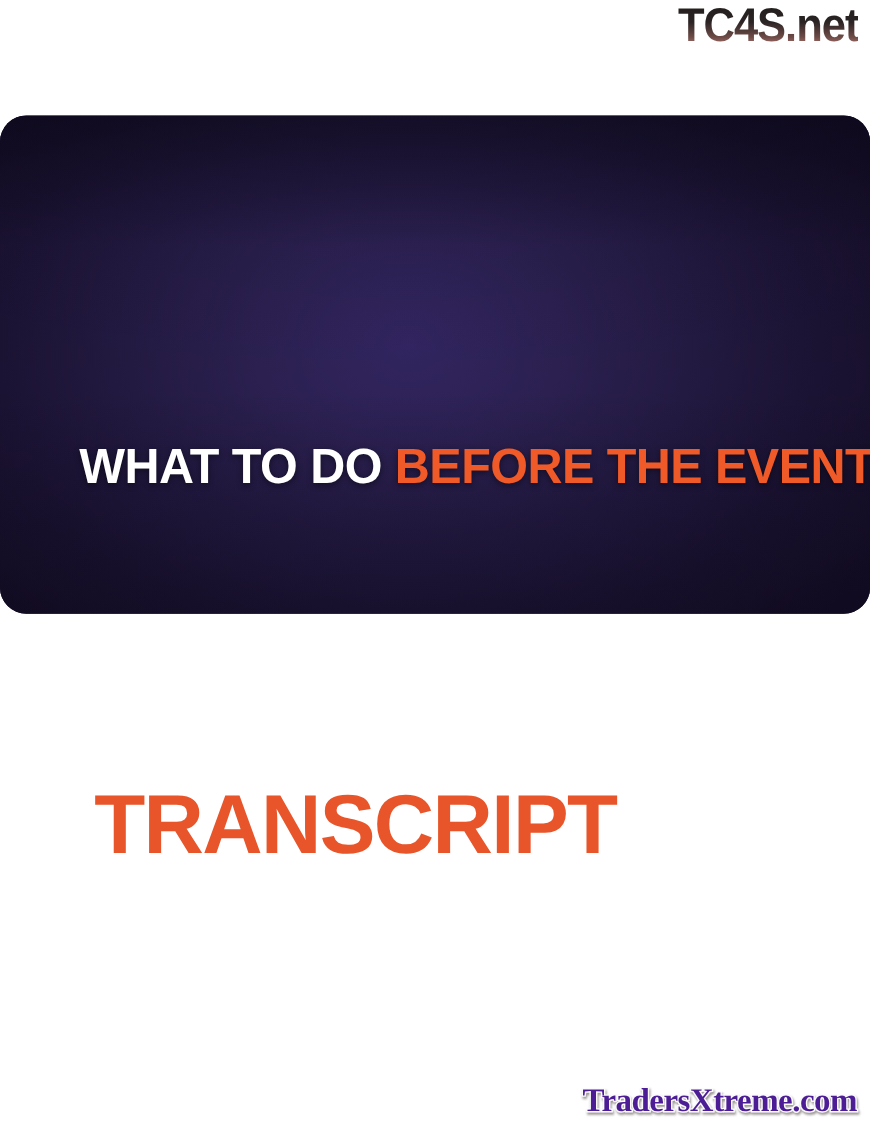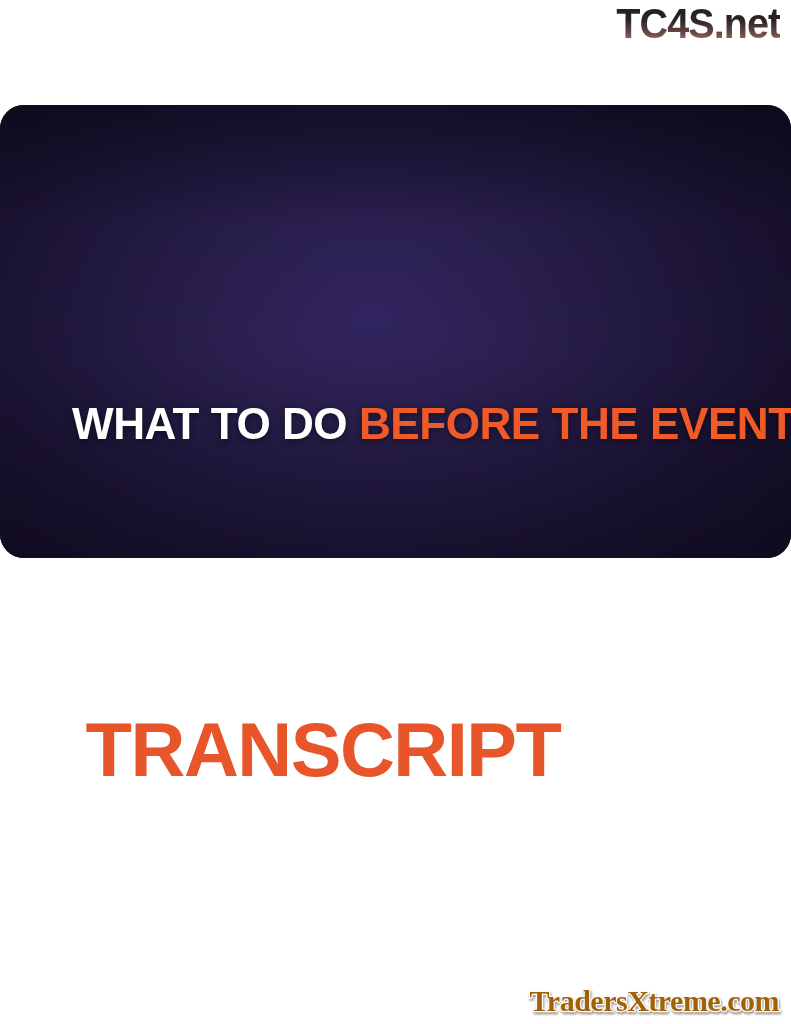--- a/index.html
+++ b/index.html
@@ -97,21 +97,21 @@
   
   .wm-bottom {
     position: absolute;
     right: 12px;
     bottom: 8px;
     font-family: "Liberation Serif", serif;
     font-weight: bold;
     font-size: 30px;
     line-height: 1;
     letter-spacing: -0.5px;
-    color: #a16207;
+    color: #4c1d95;
     white-space: nowrap;
     -webkit-text-stroke: 2.6px #fbfbfb;
     paint-order: stroke fill;
     filter: drop-shadow(1.5px 2px 1px rgba(40,25,25,0.45));
     text-align: right;
   }
 </style>
 </head>
 <body>
 

